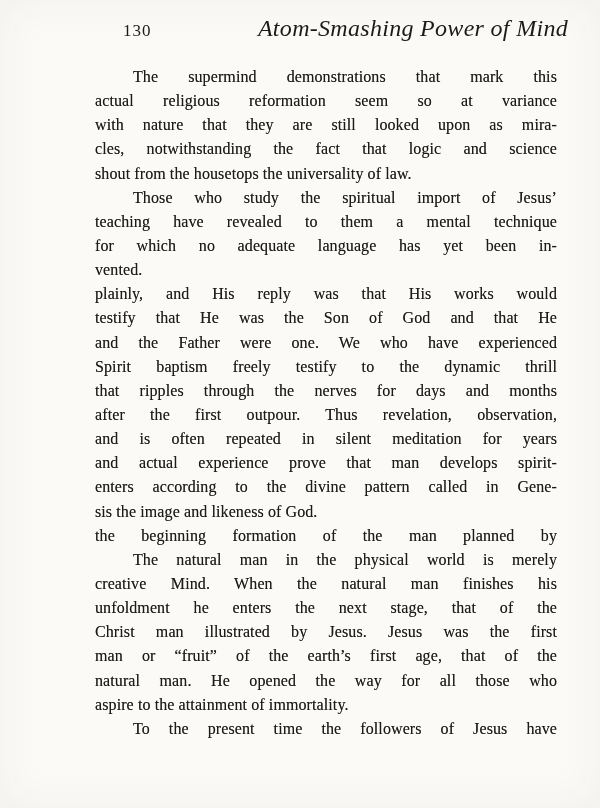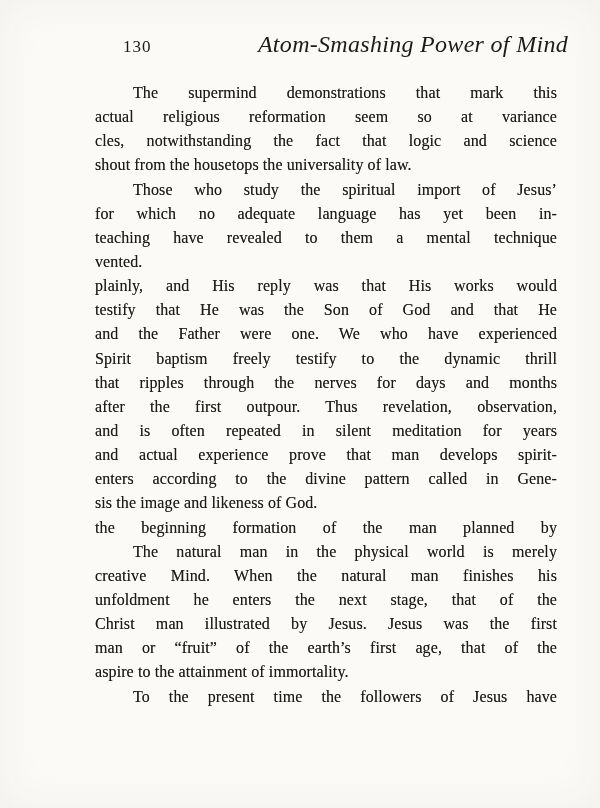--- a/index.html
+++ b/index.html
@@ -15,21 +15,21 @@
     background: #fbfaf7;
     box-shadow: inset 0 0 45px rgba(70,65,55,0.05);
     overflow: hidden;
     font-family: "Liberation Serif", "DejaVu Serif", serif;
     color: #1c1b19;
   }
   .running-head {
     display: flex;
     justify-content: space-between;
     align-items: baseline;
-    margin: 31px 32px 0 95px;
+    margin: 15px 32px 0 95px;
   }
   .folio {
     font-size: 17px;
     letter-spacing: 1px;
     margin-left: 28px;
   }
   .running-title {
     font-style: italic;
     font-size: 24px;
     letter-spacing: 0.3px;
@@ -55,38 +55,40 @@
 <body>
 
 <div class="page">
   <header class="running-head">
     <span class="folio">130</span>
     <span class="running-title">Atom-Smashing Power of Mind</span>
   </header>
   <main class="body-text">
       <div class="line first">The supermind demonstrations that mark this</div>
       <div class="line">actual religious reformation seem so at variance</div>
+      <div class="line">with nature that they are still looked upon as mira-</div>
       <div class="line">cles, notwithstanding the fact that logic and science</div>
       <div class="line last">shout from the housetops the universality of law.</div>
       <div class="line first">Those who study the spiritual import of Jesus’</div>
+      <div class="line">teaching have revealed to them a mental technique</div>
       <div class="line">for which no adequate language has yet been in-</div>
-      <div class="line">teaching have revealed to them a mental technique</div>
       <div class="line last">vented.</div>
       <div class="line">plainly, and His reply was that His works would</div>
       <div class="line">testify that He was the Son of God and that He</div>
       <div class="line">and the Father were one. We who have experienced</div>
       <div class="line">Spirit baptism freely testify to the dynamic thrill</div>
       <div class="line">that ripples through the nerves for days and months</div>
       <div class="line">after the first outpour. Thus revelation, observation,</div>
       <div class="line">and is often repeated in silent meditation for years</div>
       <div class="line">and actual experience prove that man develops spirit-</div>
       <div class="line">enters according to the divine pattern called in Gene-</div>
       <div class="line last">sis the image and likeness of God.</div>
       <div class="line">the beginning formation of the man planned by</div>
       <div class="line first">The natural man in the physical world is merely</div>
       <div class="line">creative Mind. When the natural man finishes his</div>
       <div class="line">unfoldment he enters the next stage, that of the</div>
       <div class="line">Christ man illustrated by Jesus. Jesus was the first</div>
       <div class="line">man or “fruit” of the earth’s first age, that of the</div>
+      <div class="line">natural man. He opened the way for all those who</div>
       <div class="line last">aspire to the attainment of immortality.</div>
       <div class="line first">To the present time the followers of Jesus have</div>
     </main>
 </div>
 
 </body></html>

